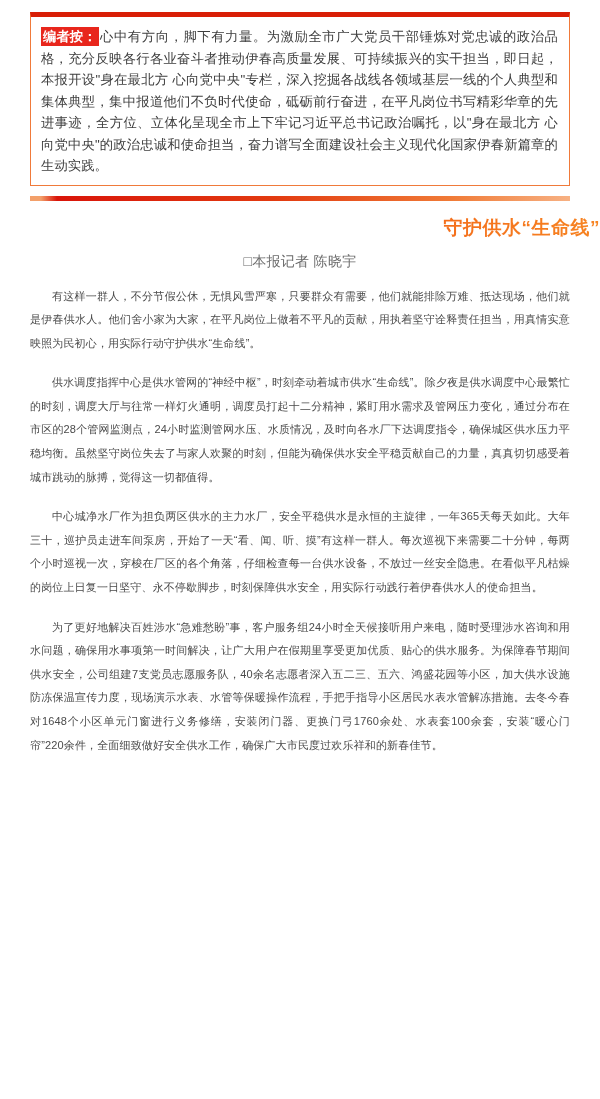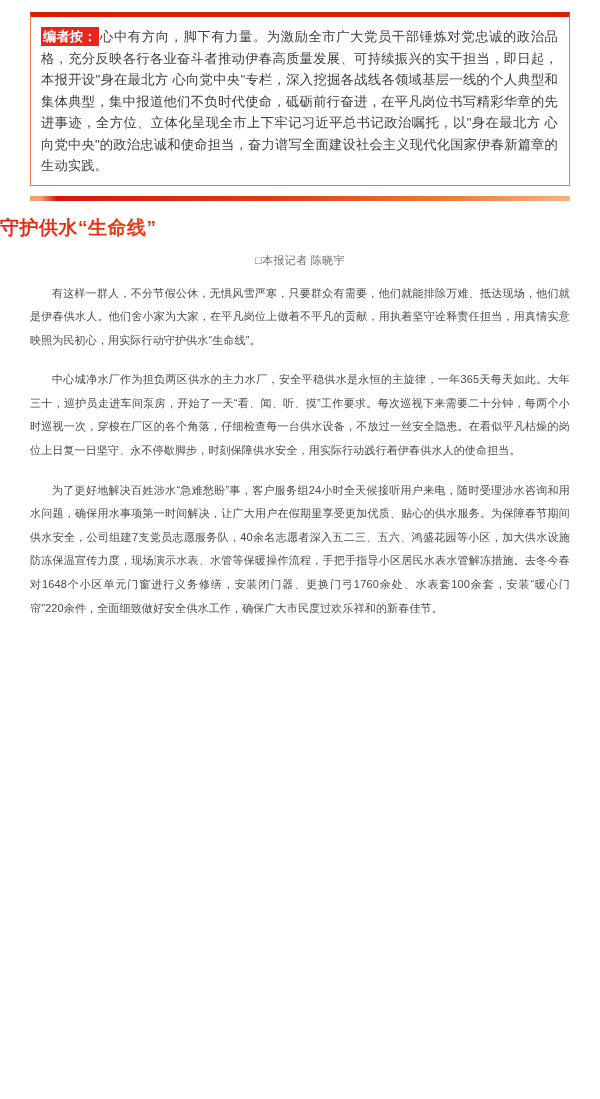--- a/index.html
+++ b/index.html
@@ -54,35 +54,35 @@
   
   .divider {
     margin: 10px 30px 0 30px;
     height: 5px;
     background: linear-gradient(to right, #f3a06a 0%, #f3a06a 2%, #d9150a 5%, #e23a10 45%, #f07b37 78%, #f7b183 100%);
   }
 
   
   .headline {
     margin: 14px 0 12px 0;
-    text-align: left;
+    text-align: right;
     font-size: 19px;
     font-weight: bold;
     letter-spacing: 0.5px;
     background: linear-gradient(to right, #e8220f 0%, #ee4a12 40%, #f4701c 75%, #f78422 100%);
     -webkit-background-clip: text;
     background-clip: text;
     color: transparent;
     -webkit-text-fill-color: transparent;
   }
 
   .byline {
     margin: 9px 0 0 0;
     text-align: center;
-    font-size: 11px;
+    font-size: 14px;
     color: #6b6b6b;
     letter-spacing: 0.3px;
   }
 
   
   .article-body {
     margin: 0 30px;
     padding-top: 14px;
   }
   .article-body p {
@@ -109,17 +109,18 @@
   </section>
 
   <div class="divider"></div>
 
   <h1 class="headline">守护供水“生命线”</h1>
 
   <div class="byline">□本报记者 陈晓宇</div>
 
   <article class="article-body">
     <p>有这样一群人，不分节假公休，无惧风雪严寒，只要群众有需要，他们就能排除万难、抵达现场，他们就是伊春供水人。他们舍小家为大家，在平凡岗位上做着不平凡的贡献，用执着坚守诠释责任担当，用真情实意映照为民初心，用实际行动守护供水“生命线”。</p>
-    <p>中心城净水厂作为担负两区供水的主力水厂，安全平稳供水是永恒的主旋律，一年365天每天如此。大年三十，巡护员走进车间泵房，开始了一天“看、闻、听、摸”工作要求。每次巡视下来需要二十分钟，每两个小时巡视一次，穿梭在厂区的各个角落，仔细检查每一台供水设备，不放过一丝安全隐患。在看似平凡枯燥的岗位上日复一日坚守、永不停歇脚步，时刻保障供水安全，用实际行动践行着伊春供水人的使命担当。</p>
+    <p>供水调度指挥中心是供水管网的“神经中枢”，时刻牵动着城市供水“生命线”。除夕夜是供水调度中心最繁忙的时刻，调度大厅与往常一样灯火通明，调度员打起十二分精神，紧盯用水需求及管网压力变化，通过分布在市区的28个管网监测点，24小时监测管网水压、水质情况，及时向各水厂下达调度指令，确保城区供水压力平稳均衡。虽然坚守岗位失去了与家人欢聚的时刻，但能为确保供水安全平稳贡献自己的力量，真真切切感受着城市跳动的脉搏，觉得这一切都值得。</p>
+    <p>中心城净水厂作为担负两区供水的主力水厂，安全平稳供水是永恒的主旋律，一年365天每天如此。大年三十，巡护员走进车间泵房，开始了一天“看、闻、听、摸”有这样一群人。每次巡视下来需要二十分钟，每两个小时巡视一次，穿梭在厂区的各个角落，仔细检查每一台供水设备，不放过一丝安全隐患。在看似平凡枯燥的岗位上日复一日坚守、永不停歇脚步，时刻保障供水安全，用实际行动践行着伊春供水人的使命担当。</p>
     <p>为了更好地解决百姓涉水“急难愁盼”事，客户服务组24小时全天候接听用户来电，随时受理涉水咨询和用水问题，确保用水事项第一时间解决，让广大用户在假期里享受更加优质、贴心的供水服务。为保障春节期间供水安全，公司组建7支党员志愿服务队，40余名志愿者深入五二三、五六、鸿盛花园等小区，加大供水设施防冻保温宣传力度，现场演示水表、水管等保暖操作流程，手把手指导小区居民水表水管解冻措施。去冬今春对1648个小区单元门窗进行义务修缮，安装闭门器、更换门弓1760余处、水表套100余套，安装“暖心门帘”220余件，全面细致做好安全供水工作，确保广大市民度过欢乐祥和的新春佳节。</p>
   </article>
 
 </div>
 
 </body></html>

